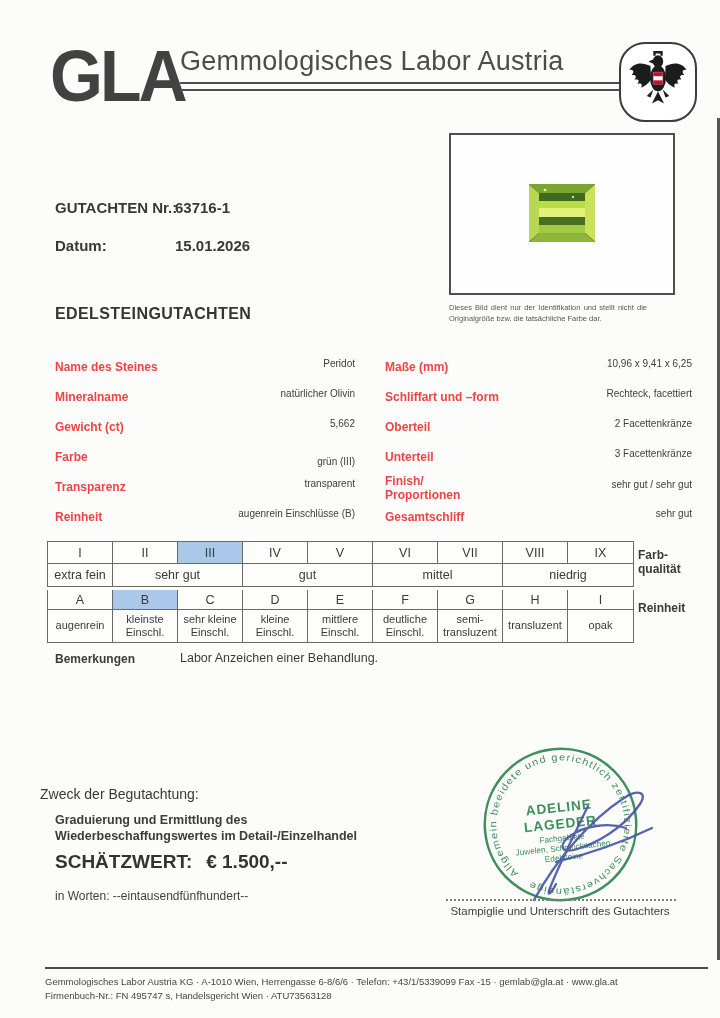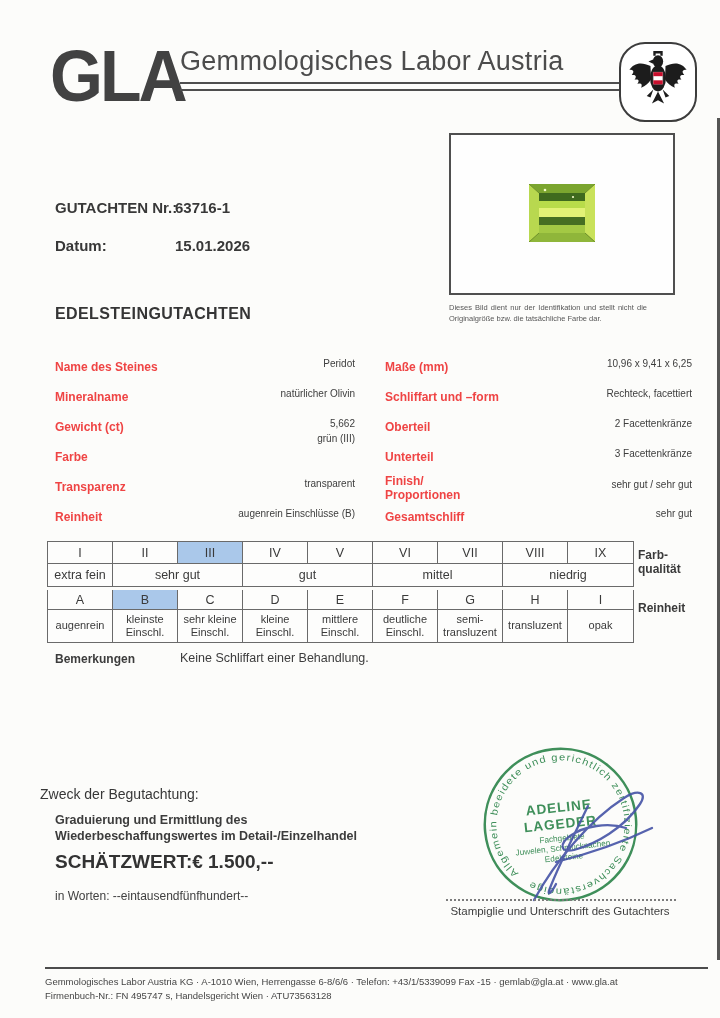--- a/index.html
+++ b/index.html
@@ -56,21 +56,21 @@
   .side-label { position:absolute; left:638px; font-size:12px; font-weight:700; color:#3a3a3a; white-space:pre-line; line-height:1.2; }
 
   
   .remark-label { position:absolute; left:55px; top:652px; font-size:12px; font-weight:700; }
   .remark-value { position:absolute; left:180px; top:651px; font-size:12.5px; }
 
   
   .purpose-title { position:absolute; left:40px; top:786px; font-size:14px; font-weight:400; color:#373737; }
   .purpose-lines { position:absolute; left:55px; top:812px; font-size:12.5px; font-weight:700; white-space:pre-line; line-height:1.3; color:#3c3c3c; }
   .value-line { position:absolute; left:55px; top:851px; font-size:19px; font-weight:700; color:#333; }
-  .value-line .amt { }
+  .value-line .amt { margin-left:14px; }
   .in-words { position:absolute; left:55px; top:889px; font-size:12px; color:#404040; }
 
   
   .stamp-area { position:absolute; left:438px; top:742px; width:244px; height:190px; }
   .stamp-svg { position:absolute; left:40px; top:0px; transform:rotate(-6deg); }
   .sig-svg { position:absolute; left:0; top:0; }
   .dotted { position:absolute; left:8px; top:157px; width:230px; border-top:2px dotted #7c7c7c; }
   .stamp-caption { position:absolute; left:0; top:163px; width:244px; text-align:center; font-size:11.5px; color:#3e3e3e; }
 
   
@@ -140,21 +140,21 @@
   <div class="section-title">EDELSTEINGUTACHTEN</div>
 
   <div class="colL">
     <div class="f-label" style="top:360px">Name des Steines</div>
     <div class="f-value" style="top:358px">Peridot</div>
     <div class="f-label" style="top:390px">Mineralname</div>
     <div class="f-value" style="top:388px">natürlicher Olivin</div>
     <div class="f-label" style="top:420px">Gewicht (ct)</div>
     <div class="f-value" style="top:418px">5,662</div>
     <div class="f-label" style="top:450px">Farbe</div>
-    <div class="f-value" style="top:433px">grün (III)</div>
+    <div class="f-value" style="top:456px">grün (III)</div>
     <div class="f-label" style="top:480px">Transparenz</div>
     <div class="f-value" style="top:478px">transparent</div>
     <div class="f-label" style="top:510px">Reinheit</div>
     <div class="f-value" style="top:508px">augenrein Einschlüsse (B)</div>
   </div>
 
   <div class="colR">
     <div class="f-label" style="top:360px">Maße (mm)</div>
     <div class="f-value" style="top:358px">10,96 x 9,41 x 6,25</div>
     <div class="f-label" style="top:390px">Schliffart und –form</div>
@@ -211,21 +211,21 @@
     <div class="g-cell br desc">semi-
 transluzent</div>
     <div class="g-cell br desc">transluzent</div>
     <div class="g-cell desc">opak</div>
   </div>
   <div class="side-label" style="top:548px">Farb-
 qualität</div>
   <div class="side-label" style="top:601px">Reinheit</div>
 
   <div class="remark-label">Bemerkungen</div>
-  <div class="remark-value">Keine Schliffart einer Behandlung.</div>
+  <div class="remark-value">Labor Anzeichen einer Behandlung.</div>
 
   <div class="purpose-title">Zweck der Begutachtung:</div>
   <div class="purpose-lines">Graduierung und Ermittlung des
 Wiederbeschaffungswertes im Detail-/Einzelhandel</div>
   <div class="value-line">
     <span>SCHÄTZWERT:</span><span class="amt">€ 1.500,--</span>
   </div>
   <div class="in-words">in Worten: --eintausendfünfhundert--</div>
 
   <div class="stamp-area">

